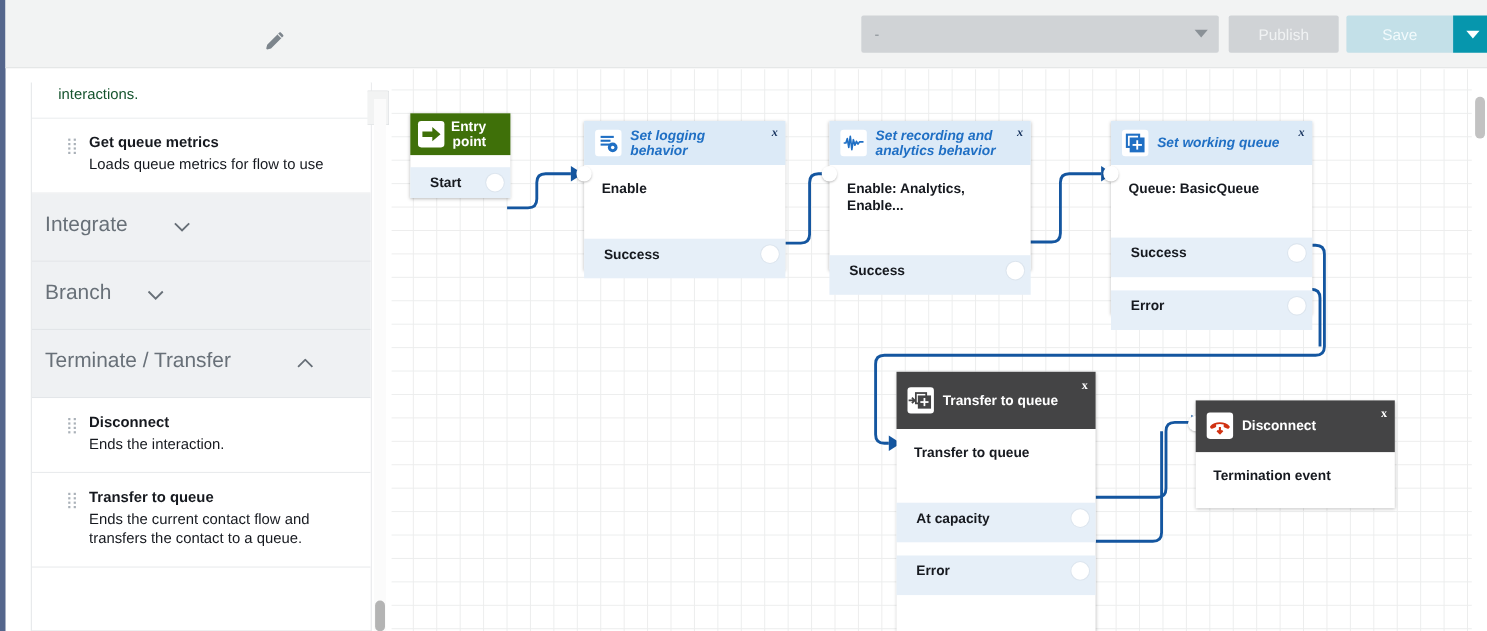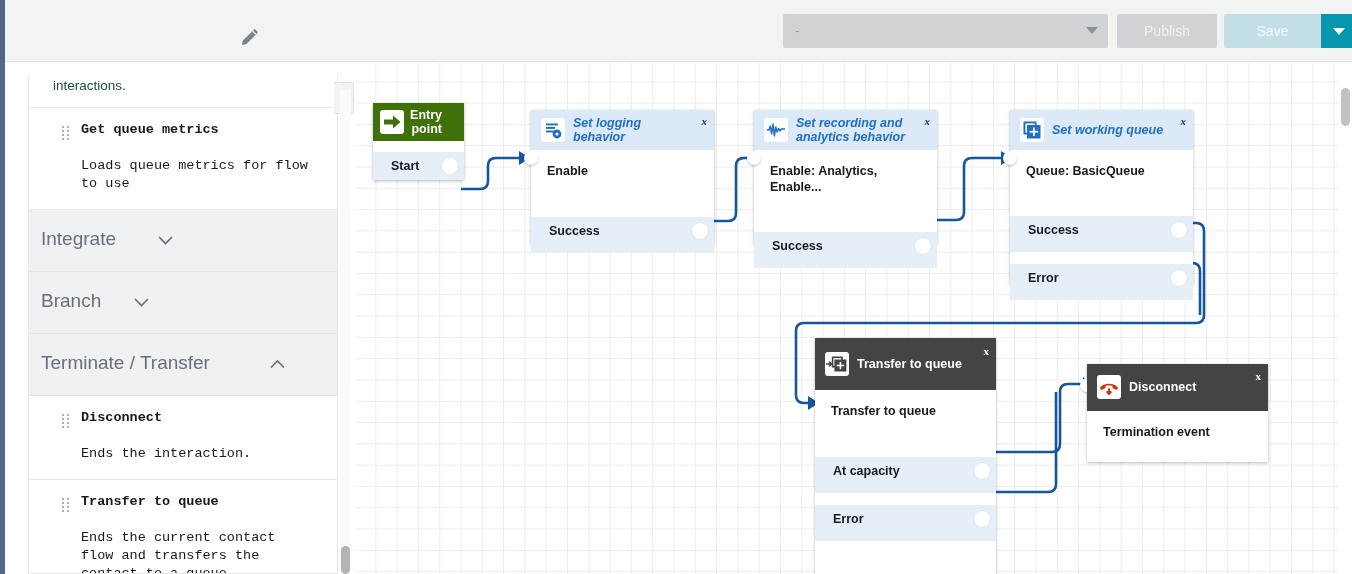--- a/index.html
+++ b/index.html
@@ -68,23 +68,23 @@
     background:#ffffff; border:1px solid #e6e8ea; border-top:none;
     overflow:hidden;
   }
   .sb-clip-top {
     position:absolute; left:0; top:0; width:310px; height:33px;
     background:#fff; border-bottom:1px solid #e9ebed;
   }
   .sb-clip-top span {
     position:absolute; left:24px; top:3px; font-size:13.5px; color:#14532d;
   }
-  .sb-item { position:relative; background:#fff; border-bottom:1px solid #e9ebed; padding:14px 24px 16px 52px;font-family:Liberation Mono, monospace; }
+  .sb-item { position:relative; background:#fff; border-bottom:1px solid #e9ebed; padding:14px 24px 16px 52px; }
   .sb-item-title { font-size:13.5px; font-weight:bold; color:#16191f; }
-  .sb-item-desc { font-size:13.5px; color:#16191f; margin-top:20px; line-height:18px; }
+  .sb-item-desc { font-size:13.5px; color:#16191f; margin-top:4px; line-height:18px; }
   .drag-dots {
     position:absolute; left:33px; top:18px; width:9px; height:14px;
   }
   .drag-dots b {
     position:absolute; width:2px; height:2px; background:#aab1b8; border-radius:0;
   }
   .sb-group {
     position:relative; background:#eff1f3; border-bottom:1px solid #e2e5e8;
     height:62px;
   }

